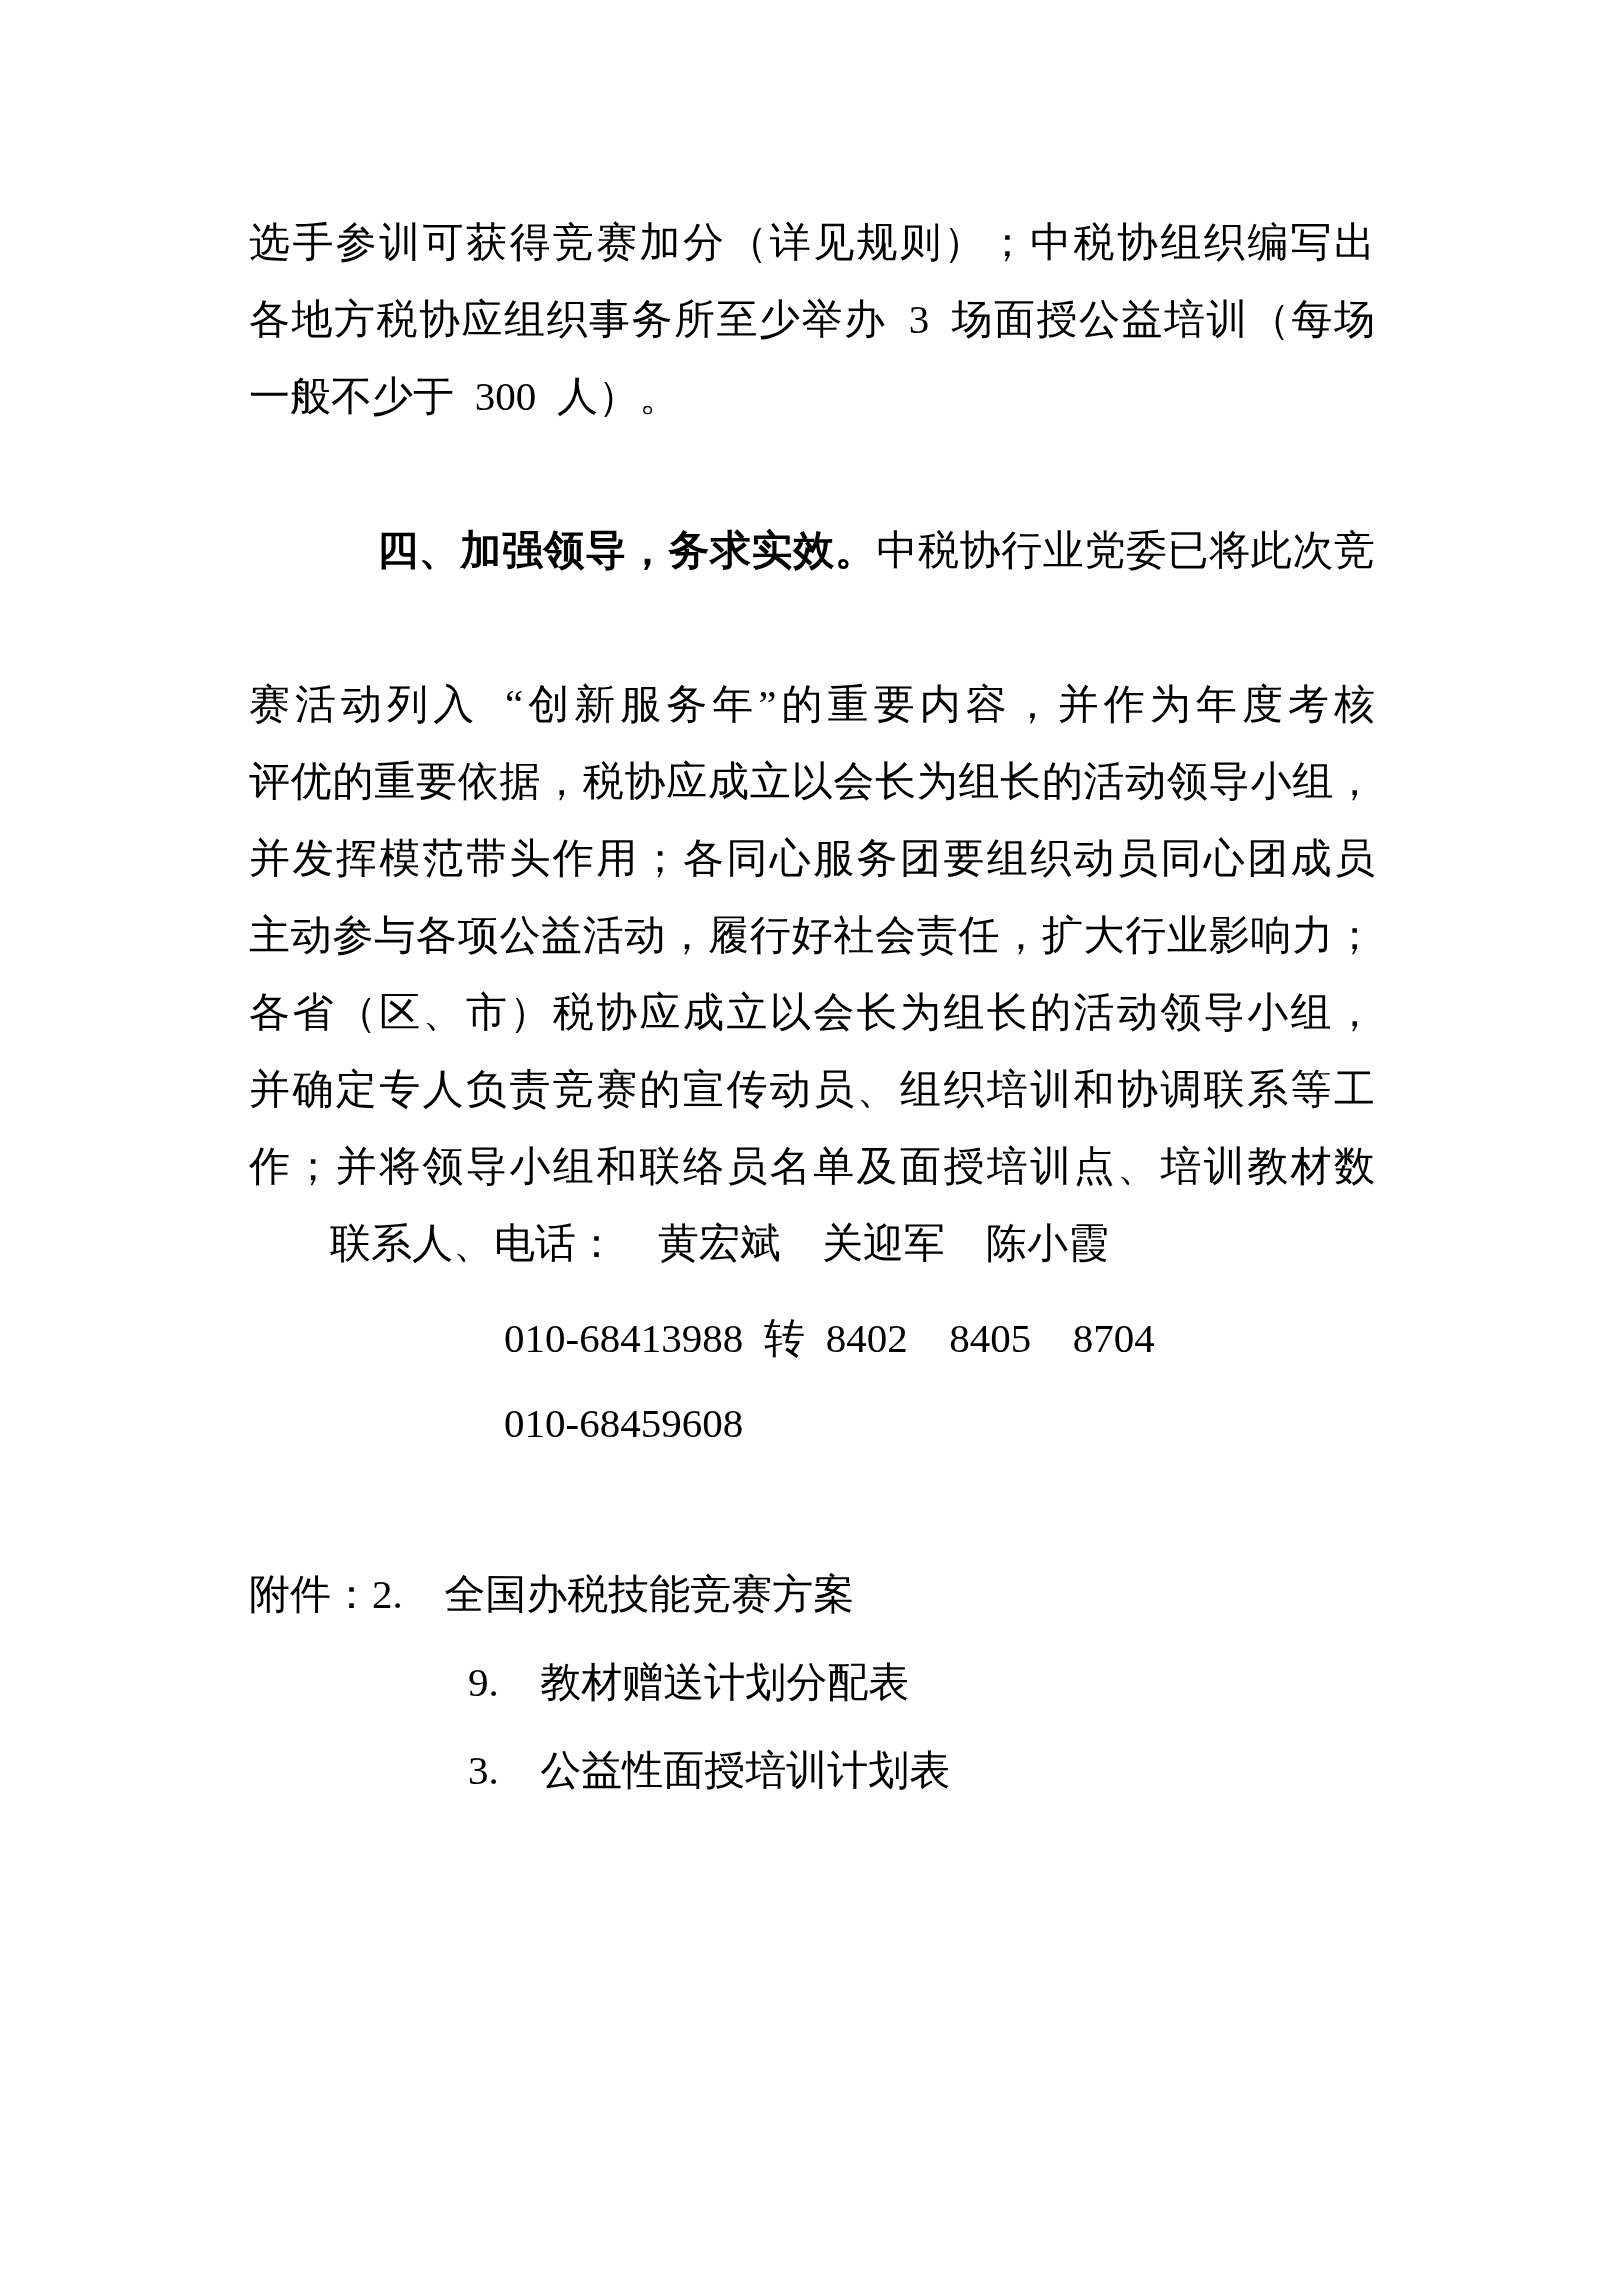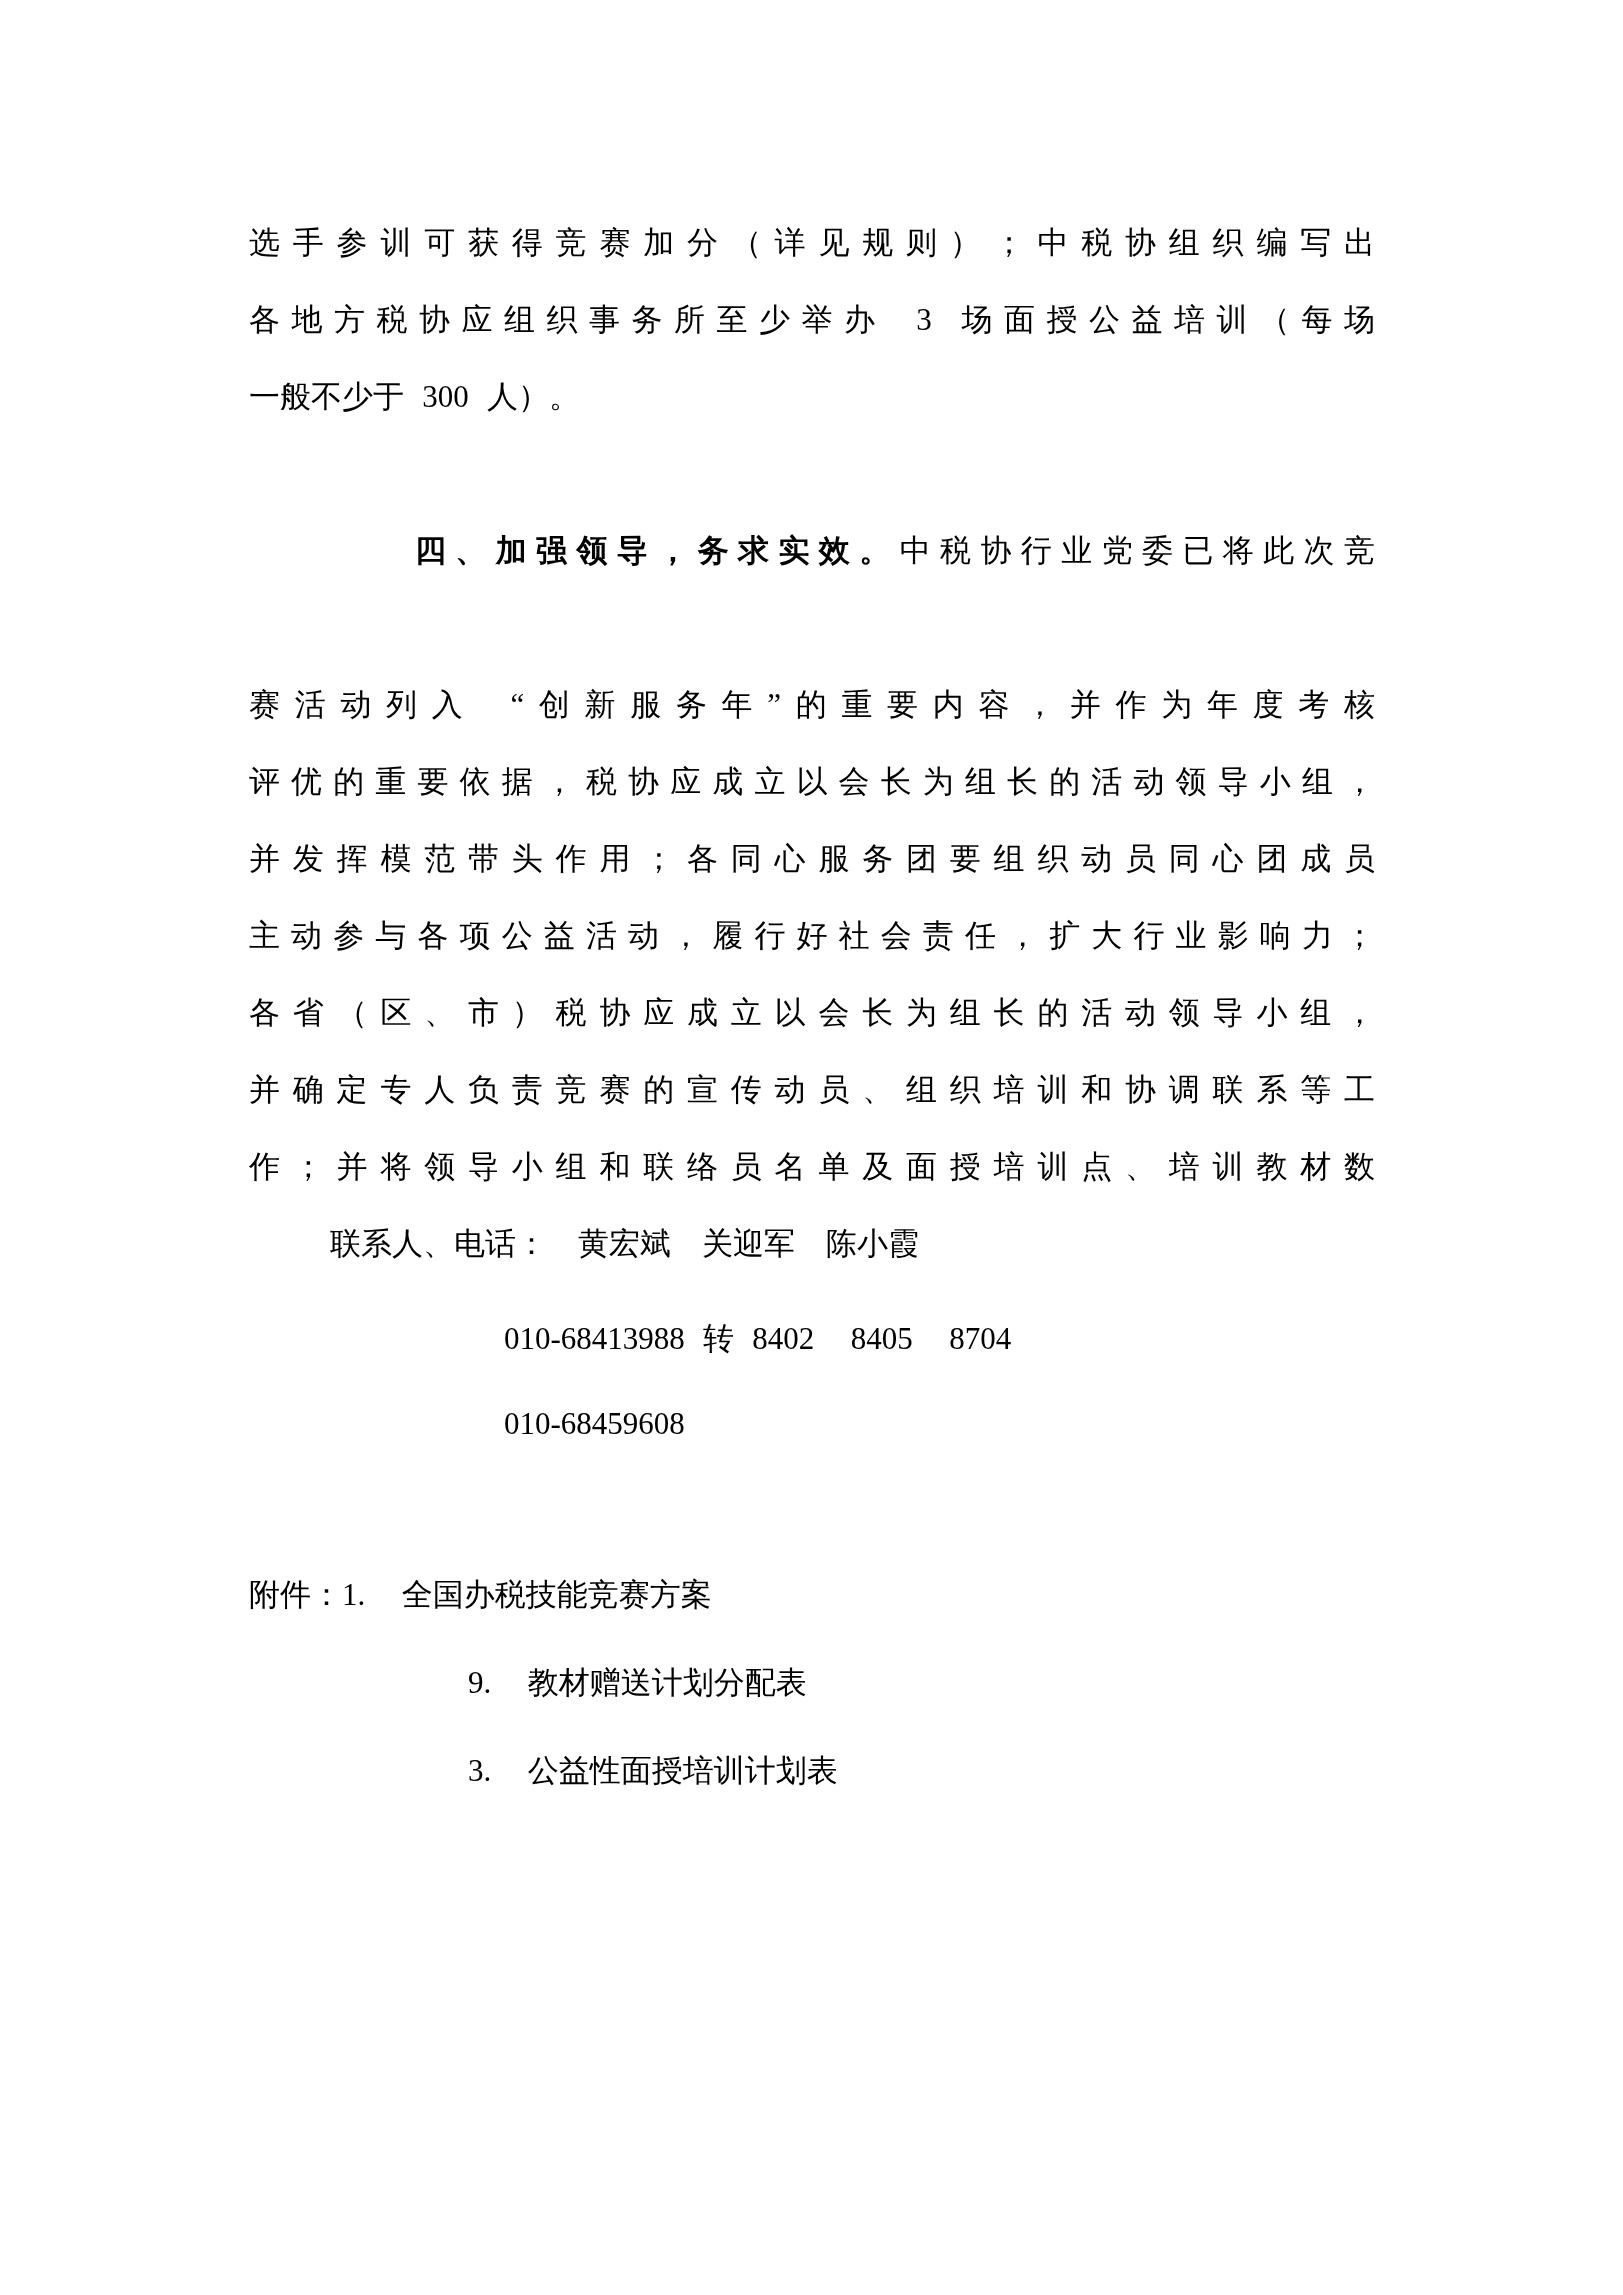--- a/index.html
+++ b/index.html
@@ -14,21 +14,21 @@
     background: #ffffff;
     overflow: hidden;
     font-family: "Liberation Serif", "DejaVu Serif", serif;
     color: #000000;
   }
   .textblock {
     position: absolute;
     left: 249px;
     top: 204px;
     width: 1126px;
-    font-size: 31px;
+    font-size: 41px;
     line-height: 77px;
     word-spacing: 10.5px;
   }
   .line {
     white-space: pre-wrap;
     text-align: left;
   }
   
   .j {
     text-align: justify;
@@ -66,19 +66,19 @@
     <div class="line j">并发挥模范带头作用；各同心服务团要组织动员同心团成员</div>
     <div class="line j">主动参与各项公益活动，履行好社会责任，扩大行业影响力；</div>
     <div class="line j">各省（区、市）税协应成立以会长为组长的活动领导小组，</div>
     <div class="line j">并确定专人负责竞赛的宣传动员、组织培训和协调联系等工</div>
     <div class="line j">作；并将领导小组和联络员名单及面授培训点、培训教材数</div>
 
     <div class="line ind2">联系人、电话：　黄宏斌　关迎军　陈小霞</div>
     <div class="line phone m27">010-68413988 转 8402  8405  8704</div>
     <div class="line phone m12">010-68459608</div>
 
-    <div class="line m143">附件：1.  全国办税技能竞赛方案</div>
+    <div class="line m143">附件：2.  全国办税技能竞赛方案</div>
     <div class="line att m18">9.  教材赠送计划分配表</div>
     <div class="line att m16">3.  公益性面授培训计划表</div>
 
   </div>
 </div>
 
 
 </body></html>

